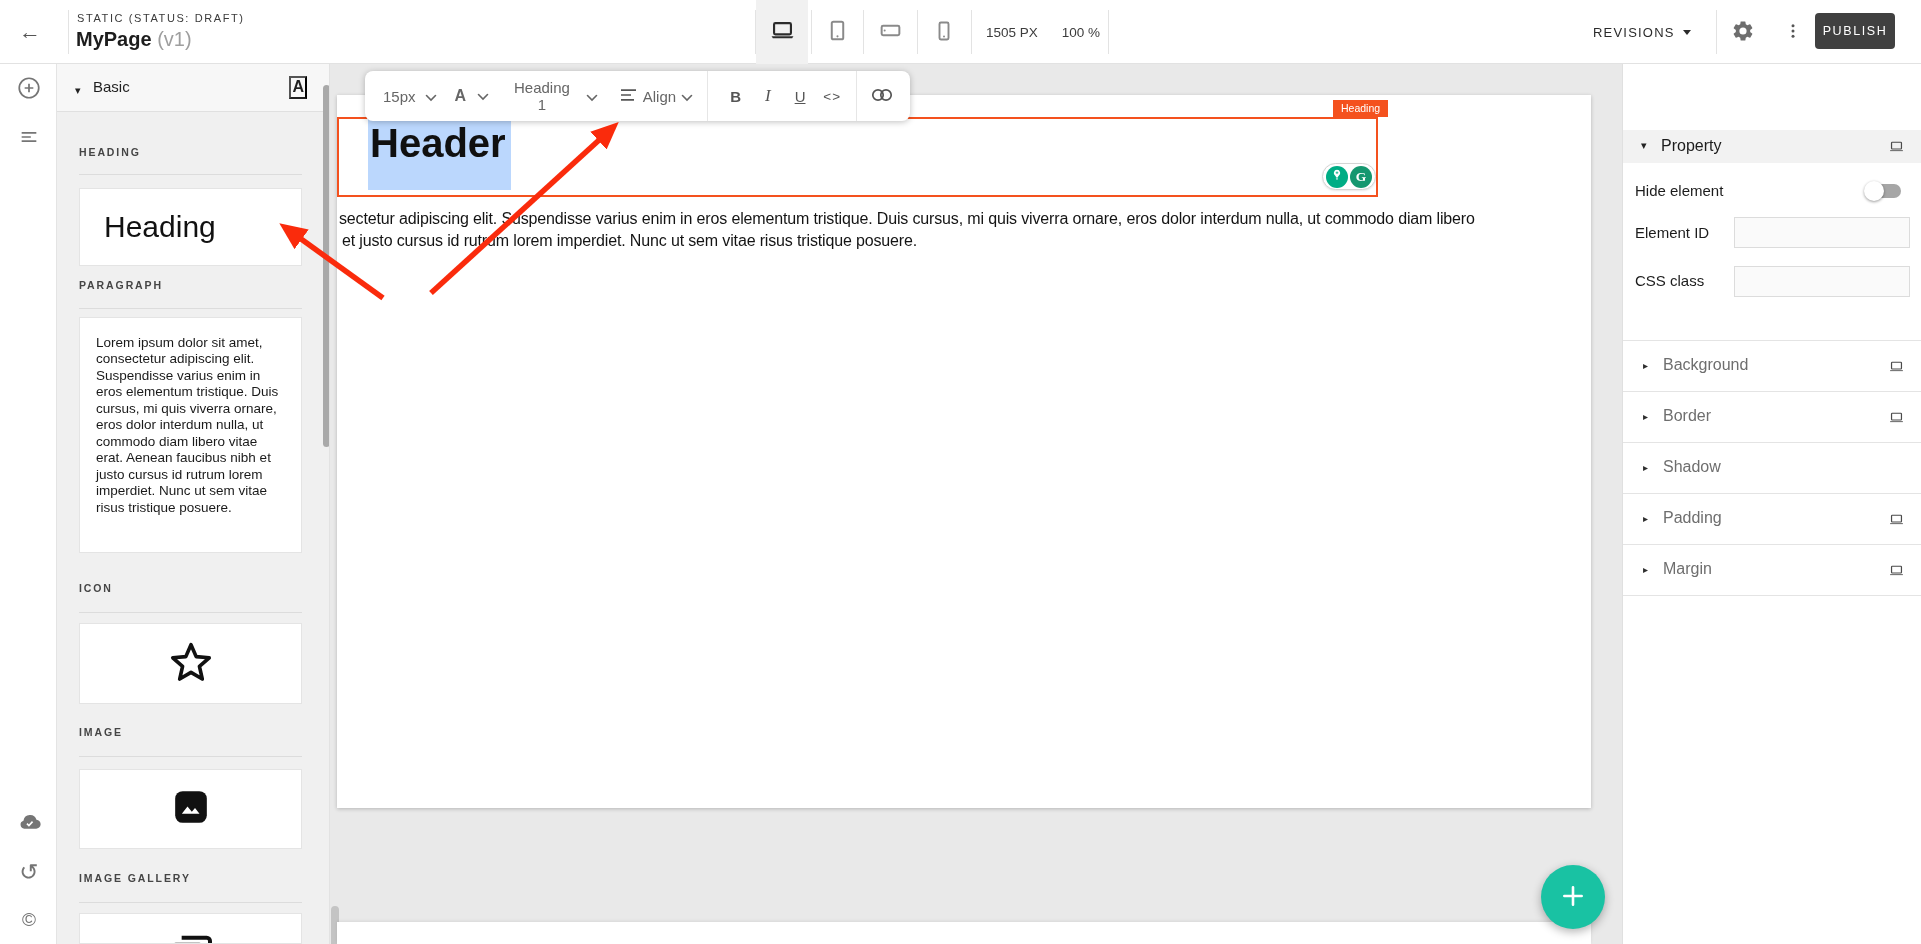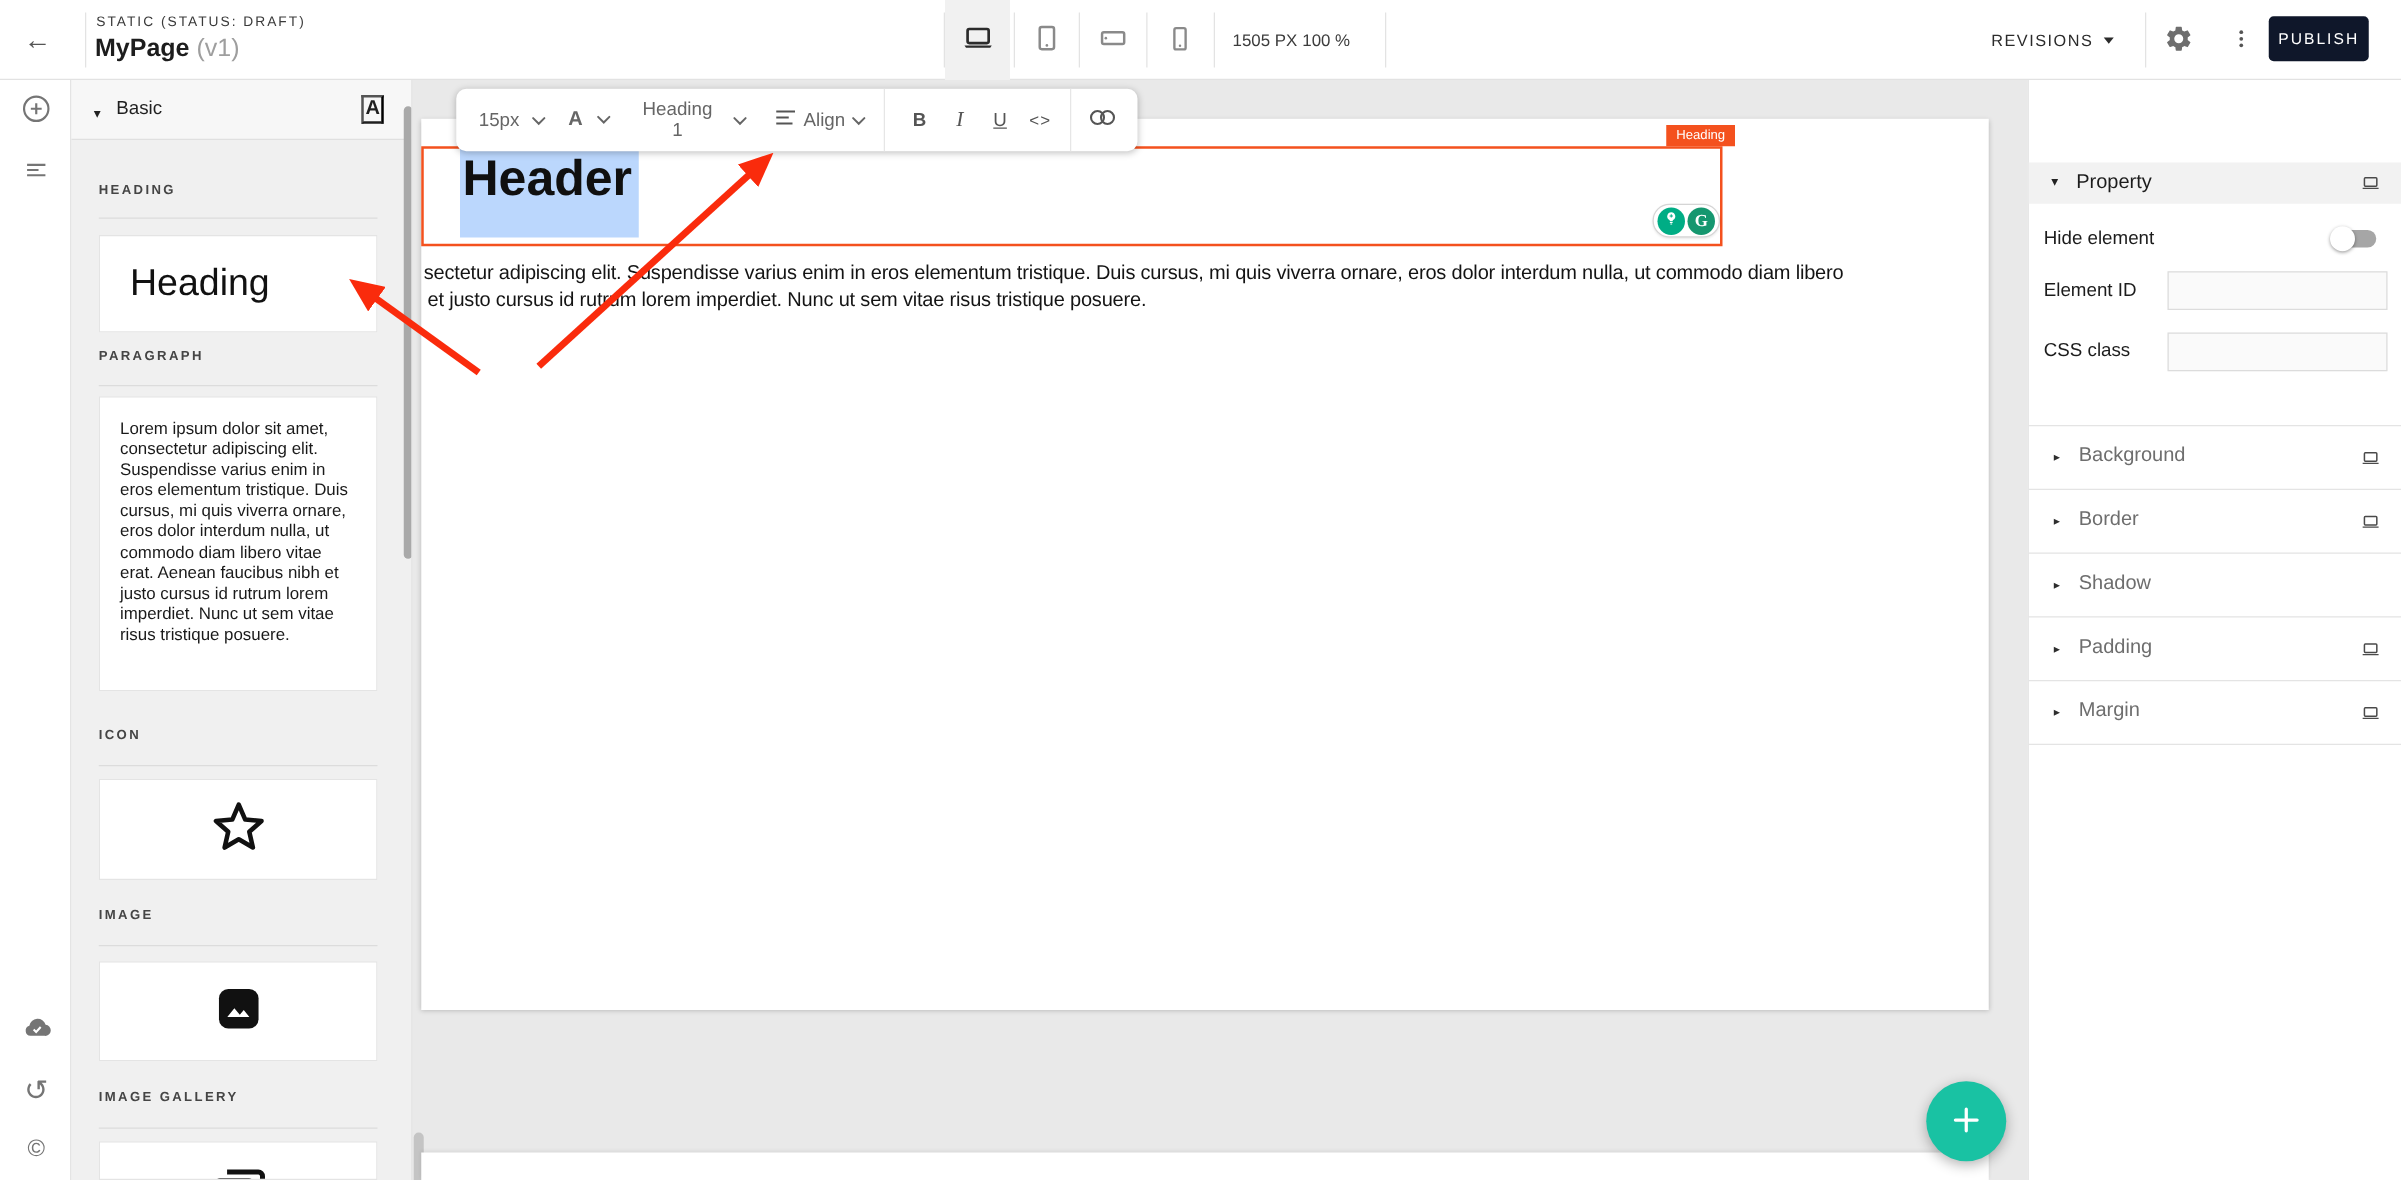--- a/index.html
+++ b/index.html
@@ -14,28 +14,28 @@
   .back-btn { position:absolute; left:14px; top:17px; width:32px; height:30px; font-size:22px;
               color:#555; display:flex; align-items:center; justify-content:center; cursor:pointer; background:none; border:none;}
   .status-lbl { position:absolute; left:77px; top:12px; font-size:11px; letter-spacing:1.6px;
                 color:#3a3a3a; font-weight:500; }
   .page-title { position:absolute; left:76px; top:28px; font-size:20px; color:#1d1d1d; font-weight:700; }
   .page-version { font-weight:400; color:#9e9e9e; }
   .device-btn { position:absolute; top:0; height:64px; width:52px; display:flex; align-items:center;
                 justify-content:center; color:#8a8a8a; cursor:pointer; background:none; border:none; }
   .device-btn.active { background:#f1f1f1; color:#2b2b2b; }
   .vp-info { position:absolute; left:986px; top:0; height:64px; display:flex; align-items:center;
-             gap:4px; font-size:13.5px; color:#3c3c3c; }
+             gap:24px; font-size:13.5px; color:#3c3c3c; }
   .revisions { position:absolute; left:1593px; top:0; height:64px; display:flex; align-items:center;
                gap:8px; font-size:13px; letter-spacing:1.2px; color:#2b2b2b; cursor:pointer; background:none; border:none;}
   .caret-down { width:0; height:0; border-left:4.5px solid transparent; border-right:4.5px solid transparent;
                 border-top:5.5px solid #2b2b2b; display:inline-block; }
   .icon-btn { position:absolute; top:16px; width:32px; height:32px; display:flex; align-items:center;
               justify-content:center; color:#6e6e6e; cursor:pointer; background:none; border:none; }
-  .publish-btn { position:absolute; left:1815px; top:13px; width:80px; height:36px; background:#0f172a;
+  .publish-btn { position:absolute; left:1815px; top:13px; width:80px; height:36px; background:#404040;
                  color:#fff; font-size:12.5px; letter-spacing:1.6px; border:none; border-radius:4px;
                  font-family:"Liberation Sans",sans-serif; cursor:pointer; }
 
   
   .rail { position:absolute; left:0; top:64px; width:57px; height:880px; background:#fff;
           border-right:1px solid #e4e4e4; z-index:20; }
   .rail-btn { position:absolute; left:16px; width:26px; height:26px; display:flex; align-items:center;
               justify-content:center; color:#757575; cursor:pointer; background:none; border:none; font-size:20px; }
 
   

